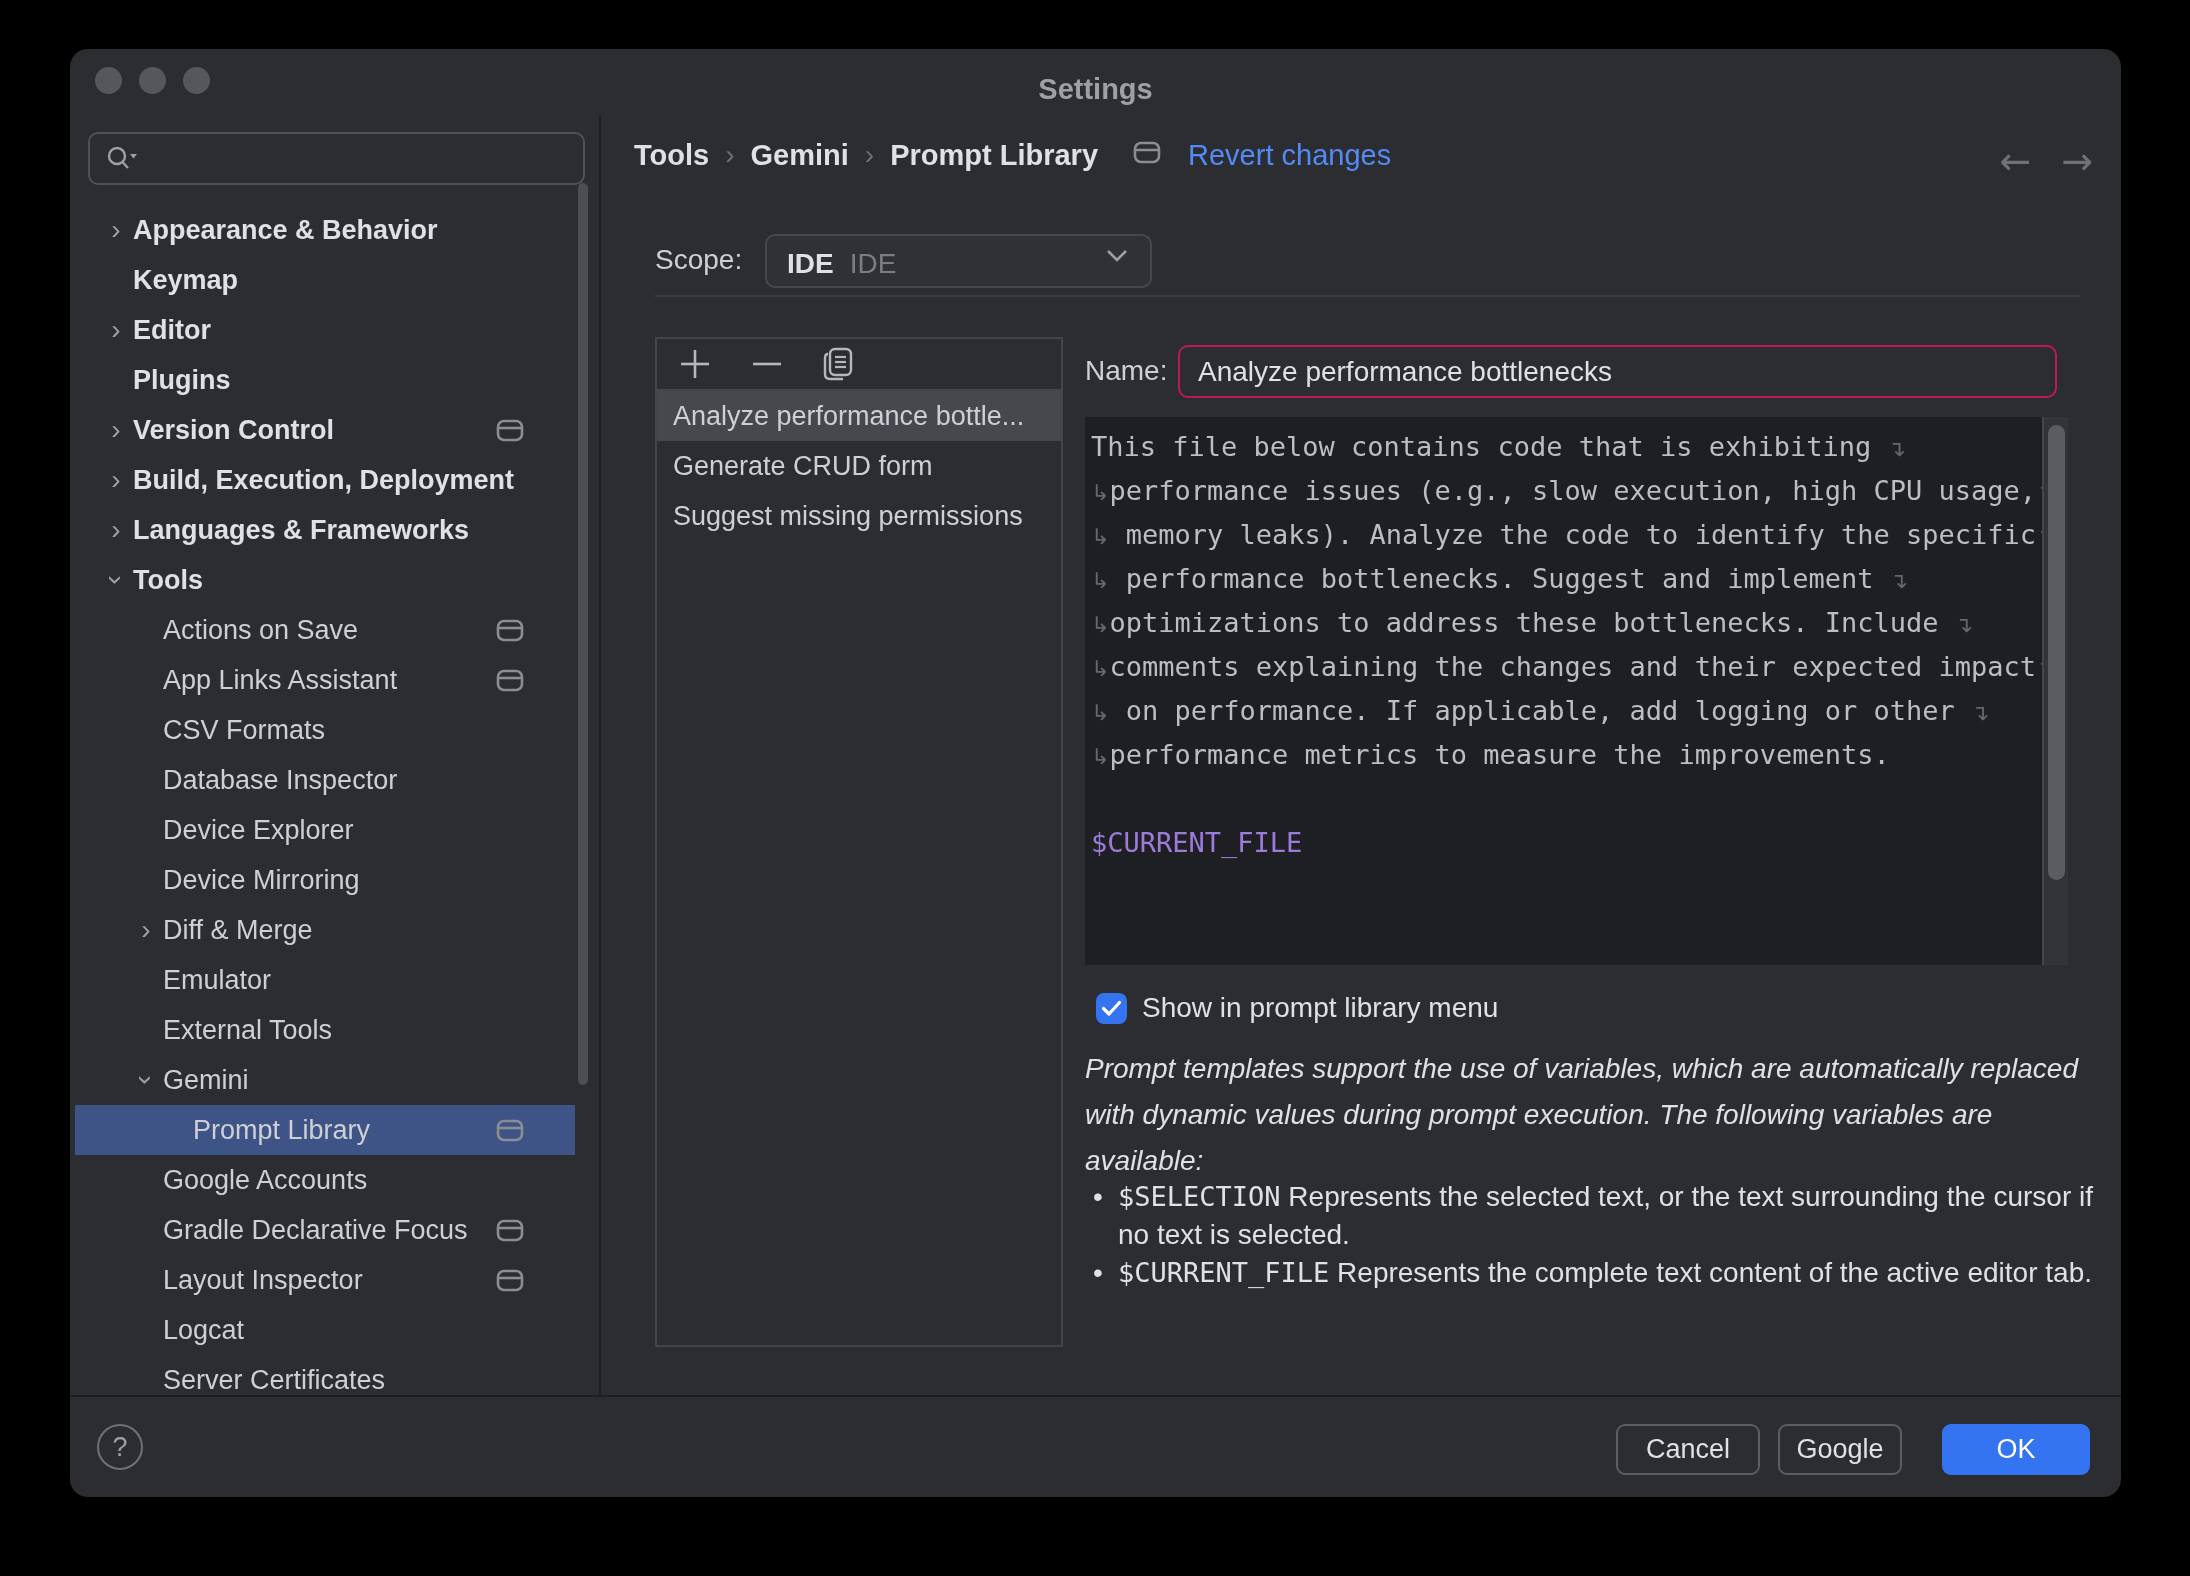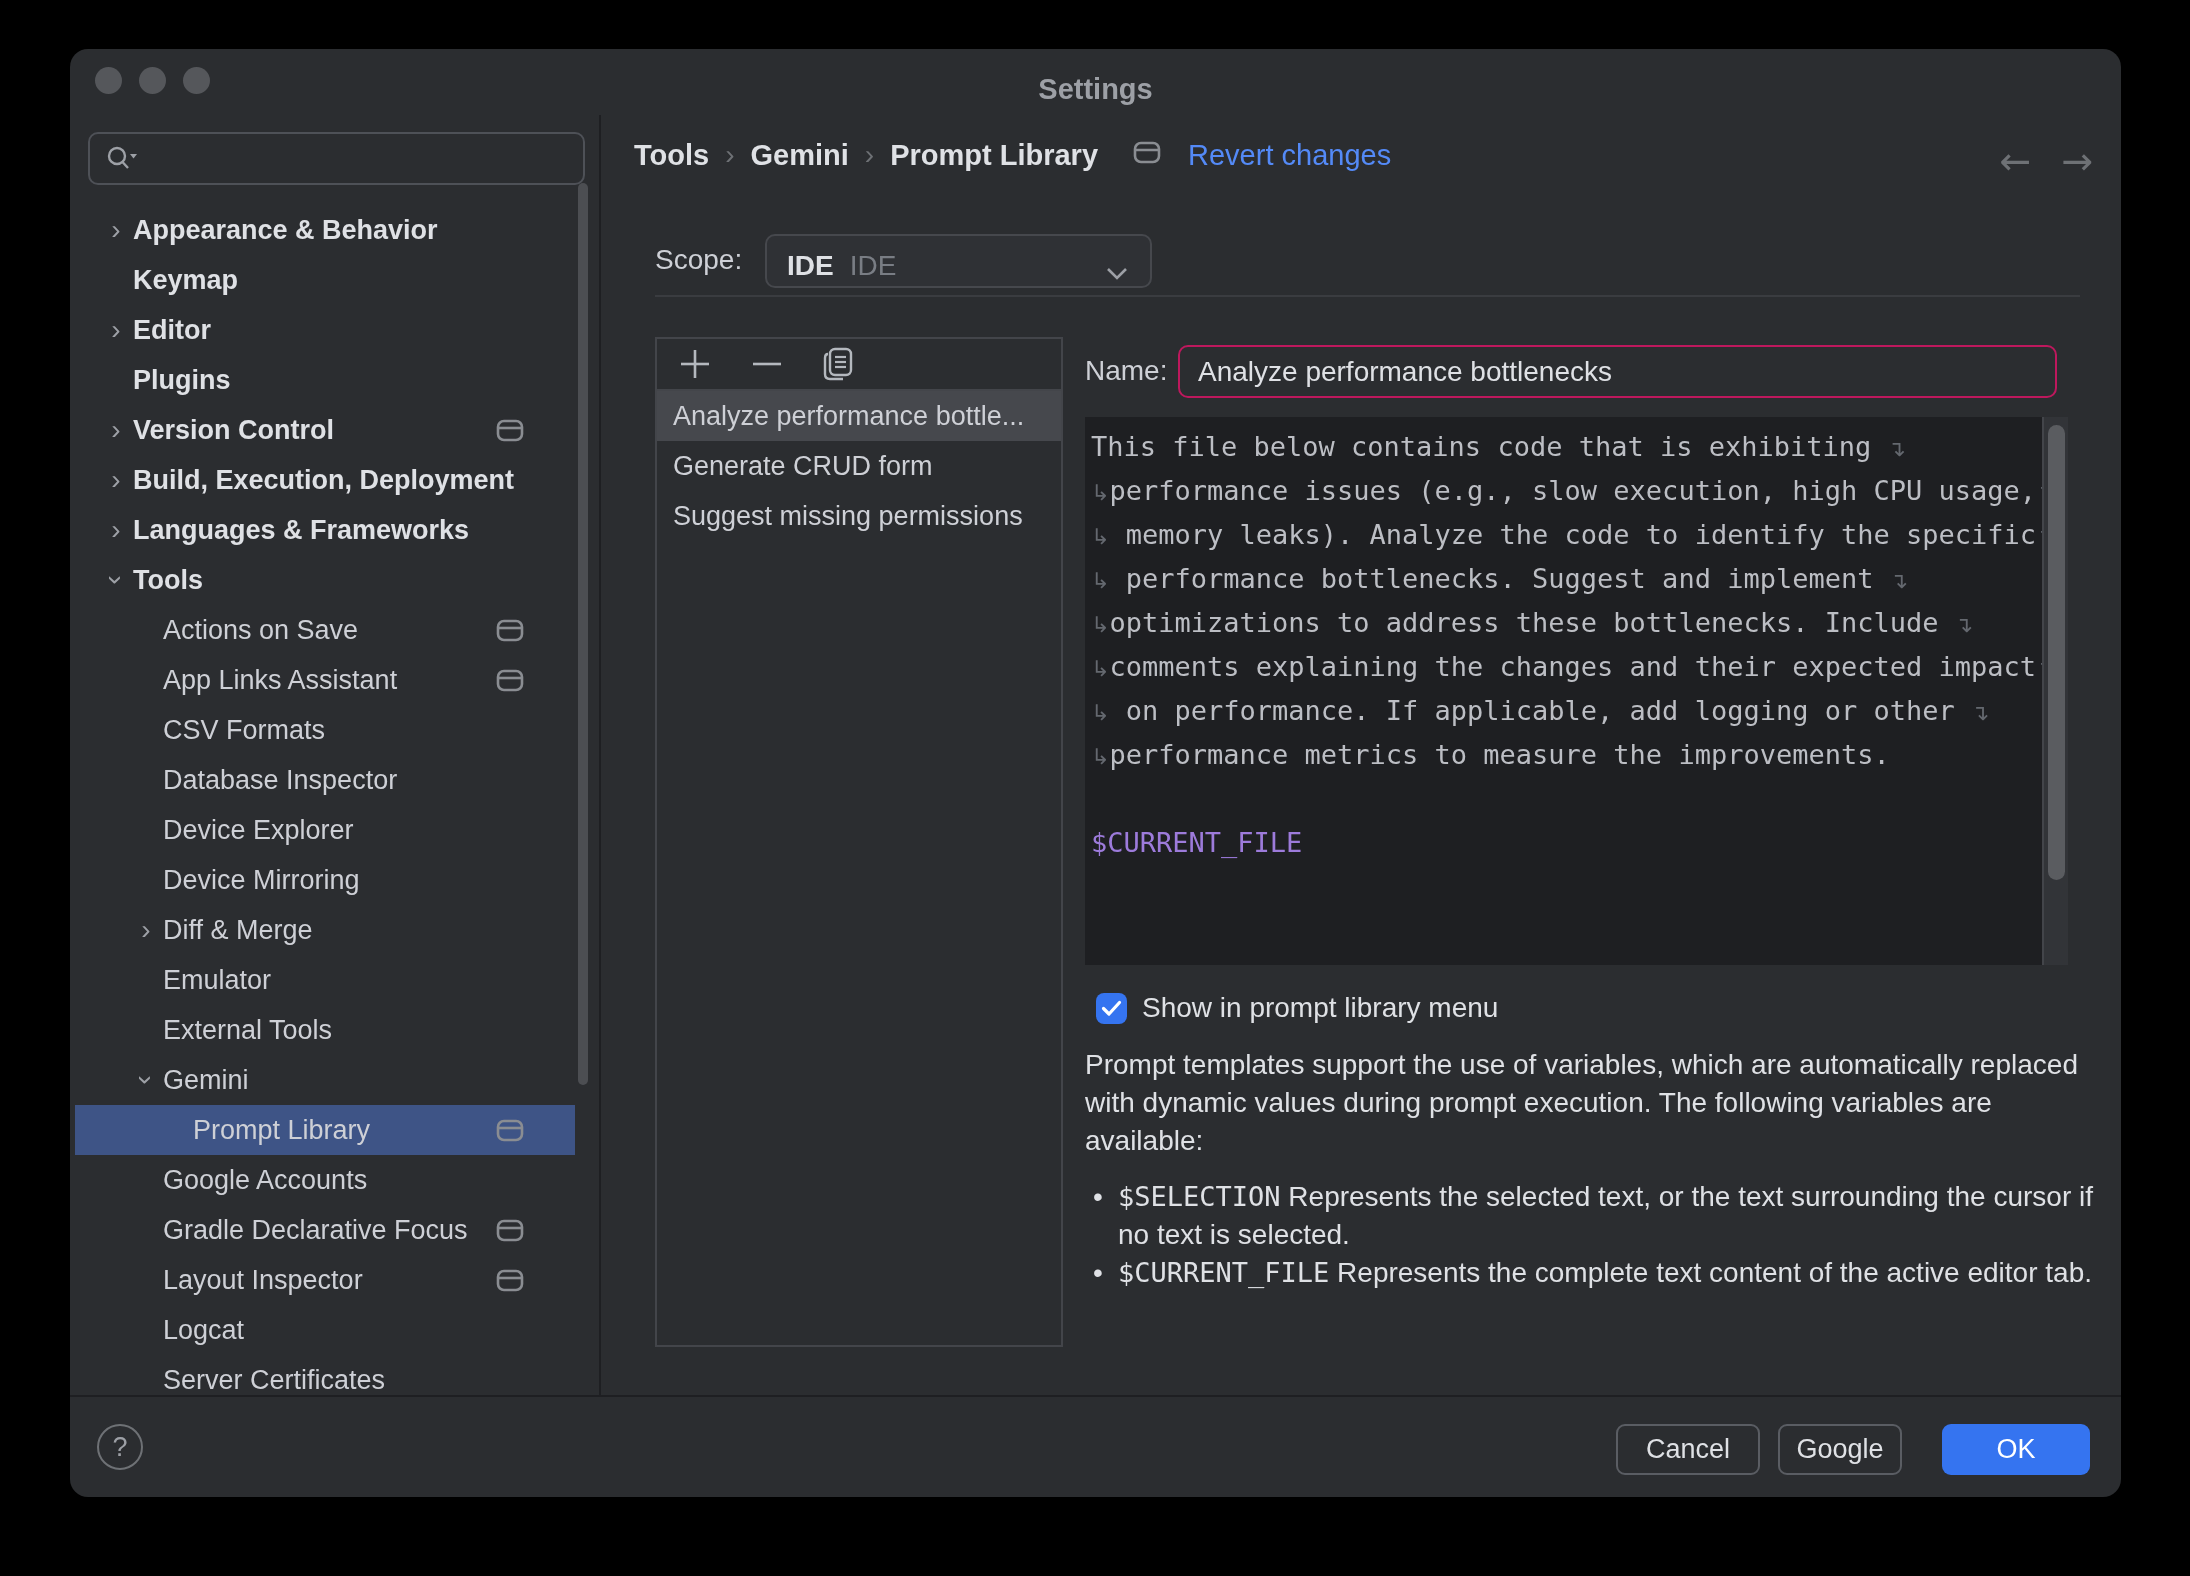--- a/index.html
+++ b/index.html
@@ -47,21 +47,21 @@
   .crumbs .sep { color:#6E7175; font-weight:normal; font-size:28px; margin:0 16px; }
   .revert { display:flex; align-items:center; gap:26px; margin-left:34px; }
   .revert .rlabel { color:#548AF7; font-weight:normal; font-size:29px; }
   .nav-arrows { position:absolute; top:24px; right:28px; display:flex; gap:30px;
                 color:#6E7175; font-size:38px; font-family:"DejaVu Sans",sans-serif; }
 
   
   .scope-label { position:absolute; left:52px; top:129px; font-size:28px; color:#CED0D6; }
   .scope-select { position:absolute; left:162px; top:119px; width:387px; height:54px;
                   background:#2F3135; border:2px solid #46484D; border-radius:10px;
-                  display:flex; align-items:flex-end; padding:4px 20px; gap:16px; }
+                  display:flex; align-items:flex-start; padding:12px 20px; gap:16px; }
   .scope-select .val { font-size:28px; font-weight:bold; color:#DFE1E5; }
   .scope-select .hint { font-size:28px; color:#797D84; }
   .scope-select svg { margin-left:auto; }
   .hr { position:absolute; left:52px; right:41px; top:180px; height:2px; background:#3A3C40; }
 
   
   .list-panel { position:absolute; left:52px; top:222px; width:408px; height:1010px;
                 border:2px solid #43454A; }
   .list-toolbar { height:52px; border-bottom:2px solid #43454A; display:flex; align-items:center;
                   padding-left:20px; gap:36px; }
@@ -88,21 +88,21 @@
                border-left:2px solid #43454A; }
   .ed-thumb { position:absolute; left:4px; top:8px; width:17px; height:455px;
               background:#5A5C60; border-radius:9px; }
 
   .cb-row { position:absolute; left:493px; top:877px; display:flex; align-items:center; gap:15px; }
   .checkbox { width:31px; height:31px; border-radius:8px; background:#3574F0;
               display:flex; align-items:center; justify-content:center; }
   .cb-label { font-size:28px; color:#DFE1E5;text-align:right; }
 
   .desc { position:absolute; left:482px; top:931px; width:1005px; font-size:28px;
-          line-height:38px; color:#DFE1E5; }
+          line-height:46px; color:#DFE1E5;font-style:italic; }
   .bullets { position:absolute; left:482px; top:1063px; width:1020px; list-style:none; }
   .bullets li { position:relative; padding-left:33px; font-size:28px; line-height:38px;
                 color:#DFE1E5; }
   .bullets li::before { content:"•"; position:absolute; left:8px; }
   .bcode { font-family:"DejaVu Sans Mono",monospace; font-size:27px; }
 
   
   .footer { position:absolute; left:0; right:0; bottom:0; height:102px;
             border-top:2px solid #1E1F22; }
   .help-btn { position:absolute; left:27px; top:27px; width:46px; height:46px; border-radius:50%;

